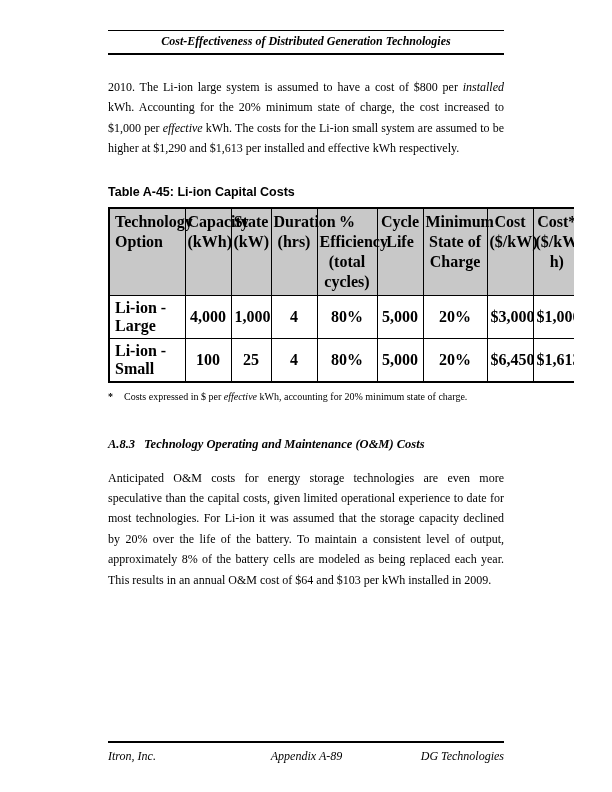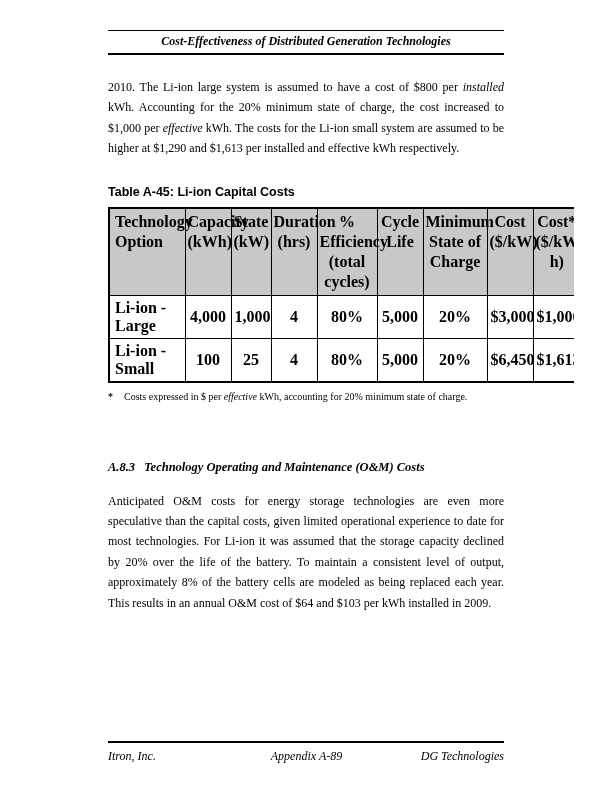--- a/index.html
+++ b/index.html
@@ -82,21 +82,21 @@
     display: flex;
     margin-top: 7px;
     font-size: 10px;
     line-height: 1.4;
   }
   .fn-marker { width: 16px; font-weight: bold; }
   .fn-text { flex: 1; }
 
   
   .section-heading {
-    margin-top: 56px;
+    margin-top: 33px;
     font-size: 12.5px;
     font-weight: bold;
     font-style: italic;
   }
   .section-heading .sec-num { margin-right: 9px; }
 
   .om-para { margin-top: 16px; }
 
   
   .page-footer {

